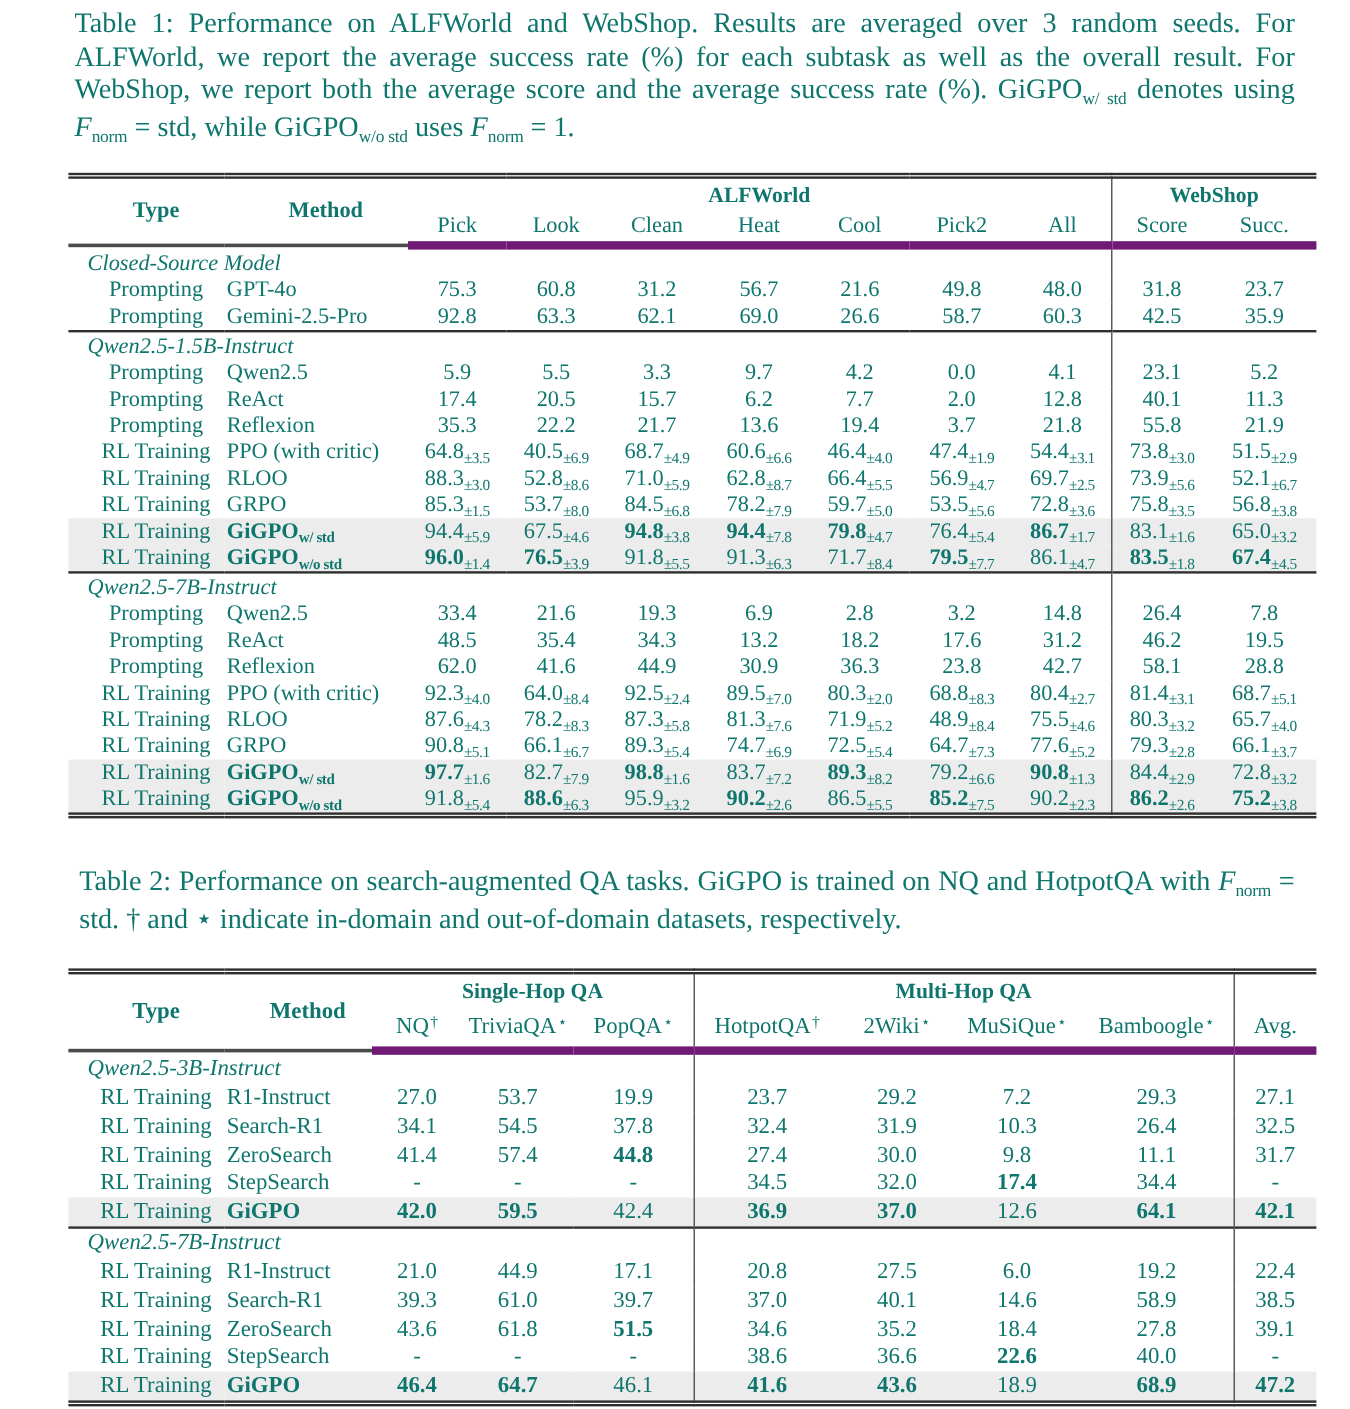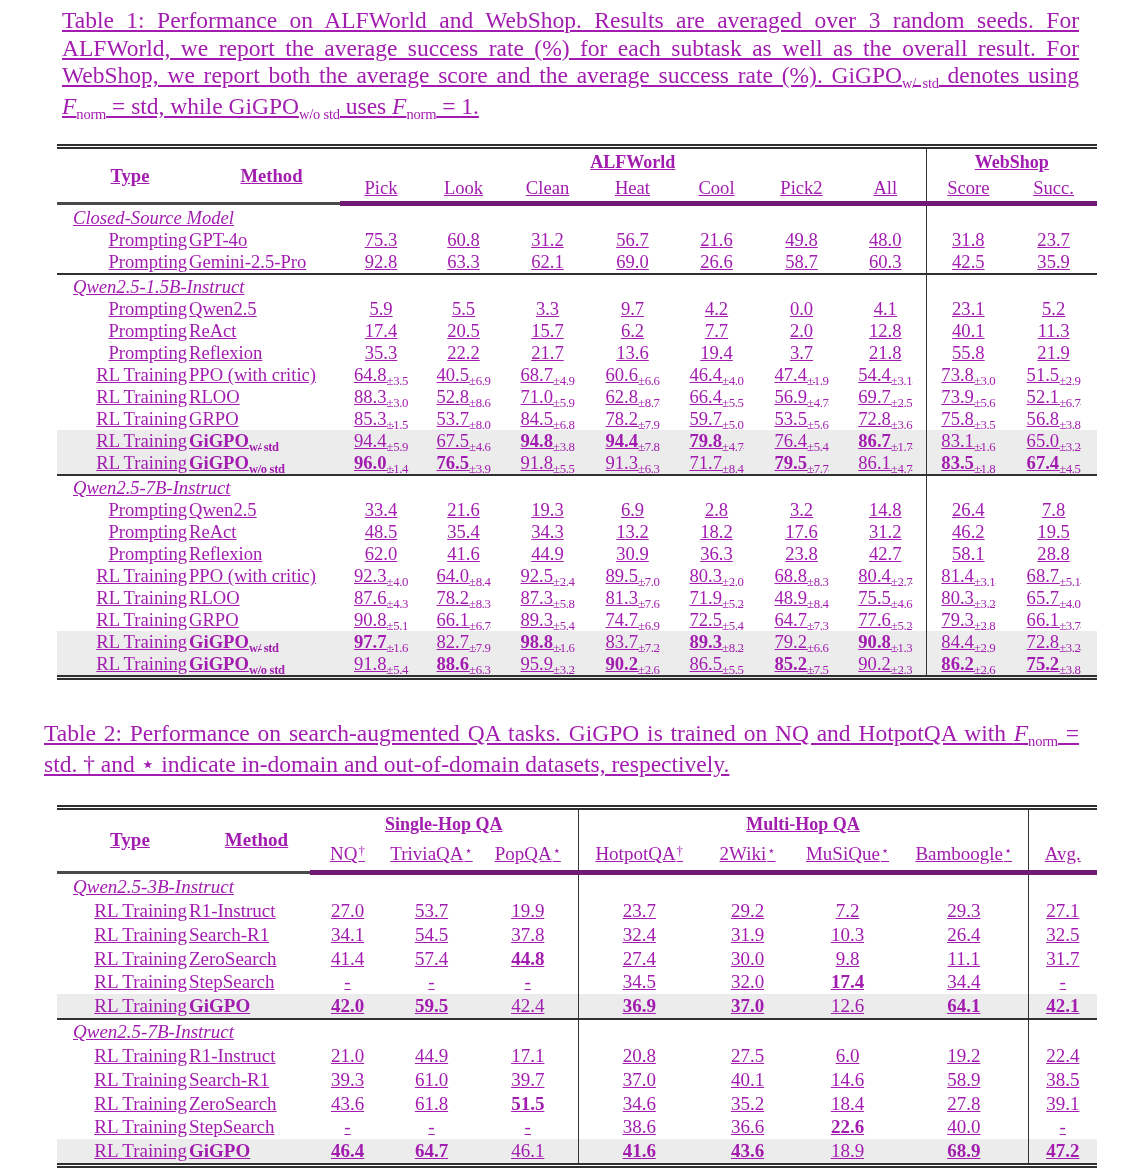--- a/index.html
+++ b/index.html
@@ -1,43 +1,43 @@
 <!DOCTYPE html>
 <html><head>
 <meta charset="utf-8">
 <style>
   html,body{margin:0;padding:0;background:#ffffff;}
-  .page{position:relative;width:1125px;height:1174px;background:#ffffff;color:#a21caf;
-        font-family:"Liberation Serif","DejaVu Serif",serif;overflow:hidden;text-decoration:underline;}
+  .page{position:relative;width:1125px;height:1174px;background:#ffffff;color:#0f766e;
+        font-family:"Liberation Serif","DejaVu Serif",serif;overflow:hidden;}
   .caption{margin:0;text-align:justify;font-size:23.5px;line-height:27.6px;}
   #cap1{padding:7px 46px 0 62px;}
-  #cap2{padding:40px 46px 0 44px;}
+  #cap2{padding:40px 46px 0 66px;}
   .csub{font-size:14.5px;position:relative;top:5px;letter-spacing:-0.2px;}
   .it{font-style:italic;}
   .twrap{margin-left:57px;width:1040px;}
   #t1{margin-top:21px;}
   #t2{margin-top:26px;}
   table{border-collapse:collapse;table-layout:fixed;width:1040px;
         border-top:5px double #2f2f2f;border-bottom:5px double #2f2f2f;}
   th,td{padding:0;font-weight:normal;text-align:center;vertical-align:middle;white-space:nowrap;overflow:visible;}
   .t1 th,.t1 td{font-size:18.6px;}
   .t2 th,.t2 td{font-size:19px;}
   tr.grp th{height:26px;font-weight:bold;font-size:18px;}
-  tr.cols th{height:26px;border-bottom:5px solid #701a75;}
+  tr.cols th{height:26px;border-bottom:7px solid #701a75;}
   .t2 tr.grp th{height:29px;}
   .t2 tr.cols th{height:31px;}
   th.side{text-align:center;padding-left:16px;font-weight:normal;border-bottom:3px solid #4a4a4a;}
   .t1 th.side{font-size:18.6px;}
   .t2 th.side{font-size:19px;}
   tr.sec td{height:23px;border-top:2px solid #303030;font-style:italic;text-align:left;}
   .t2 tr.sec td{height:25px;}
   tr.sec td:first-child{padding-left:16px;margin-top:26px;}
   .t1 tr.data td{height:21.7px;}
   .t2 tr.data td{height:23.6px;}
-  td.typec{text-align:right;padding-left:16px;}
+  td.typec{text-align:center;padding-left:16px;}
   td.methc{text-align:left;padding-left:2px;}
   .vl{border-left:1.5px solid #333333;}
   .hl{background:#ececec;}
   .b{font-weight:bold;margin-top:23px;}
   .pm{font-size:12.8px;position:relative;top:4px;letter-spacing:-0.4px;line-height:0;}
   .msub{font-size:12.5px;position:relative;top:4px;letter-spacing:-0.3px;}
   .sup{font-size:13px;position:relative;top:-5px;margin-left:1px;}
 </style>
 </head>
 <body>

